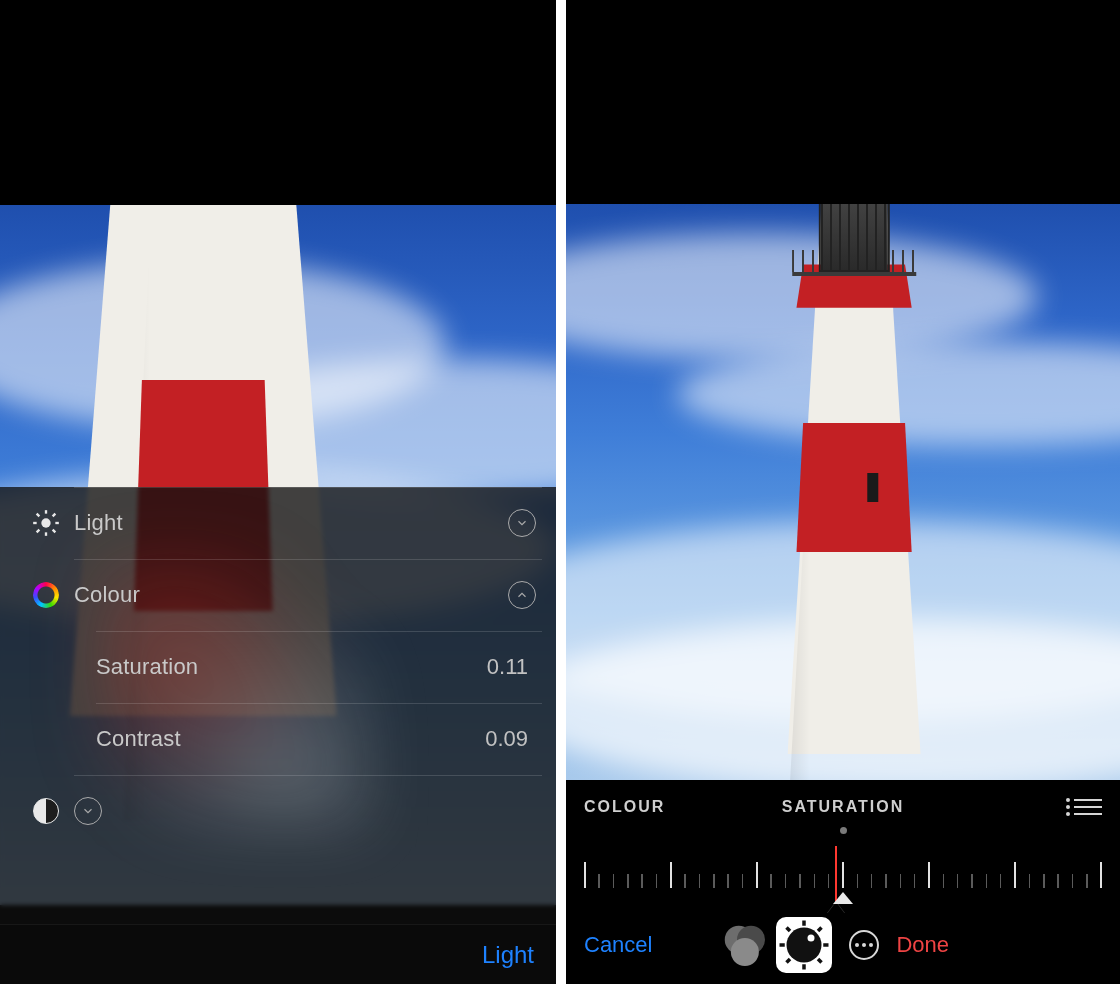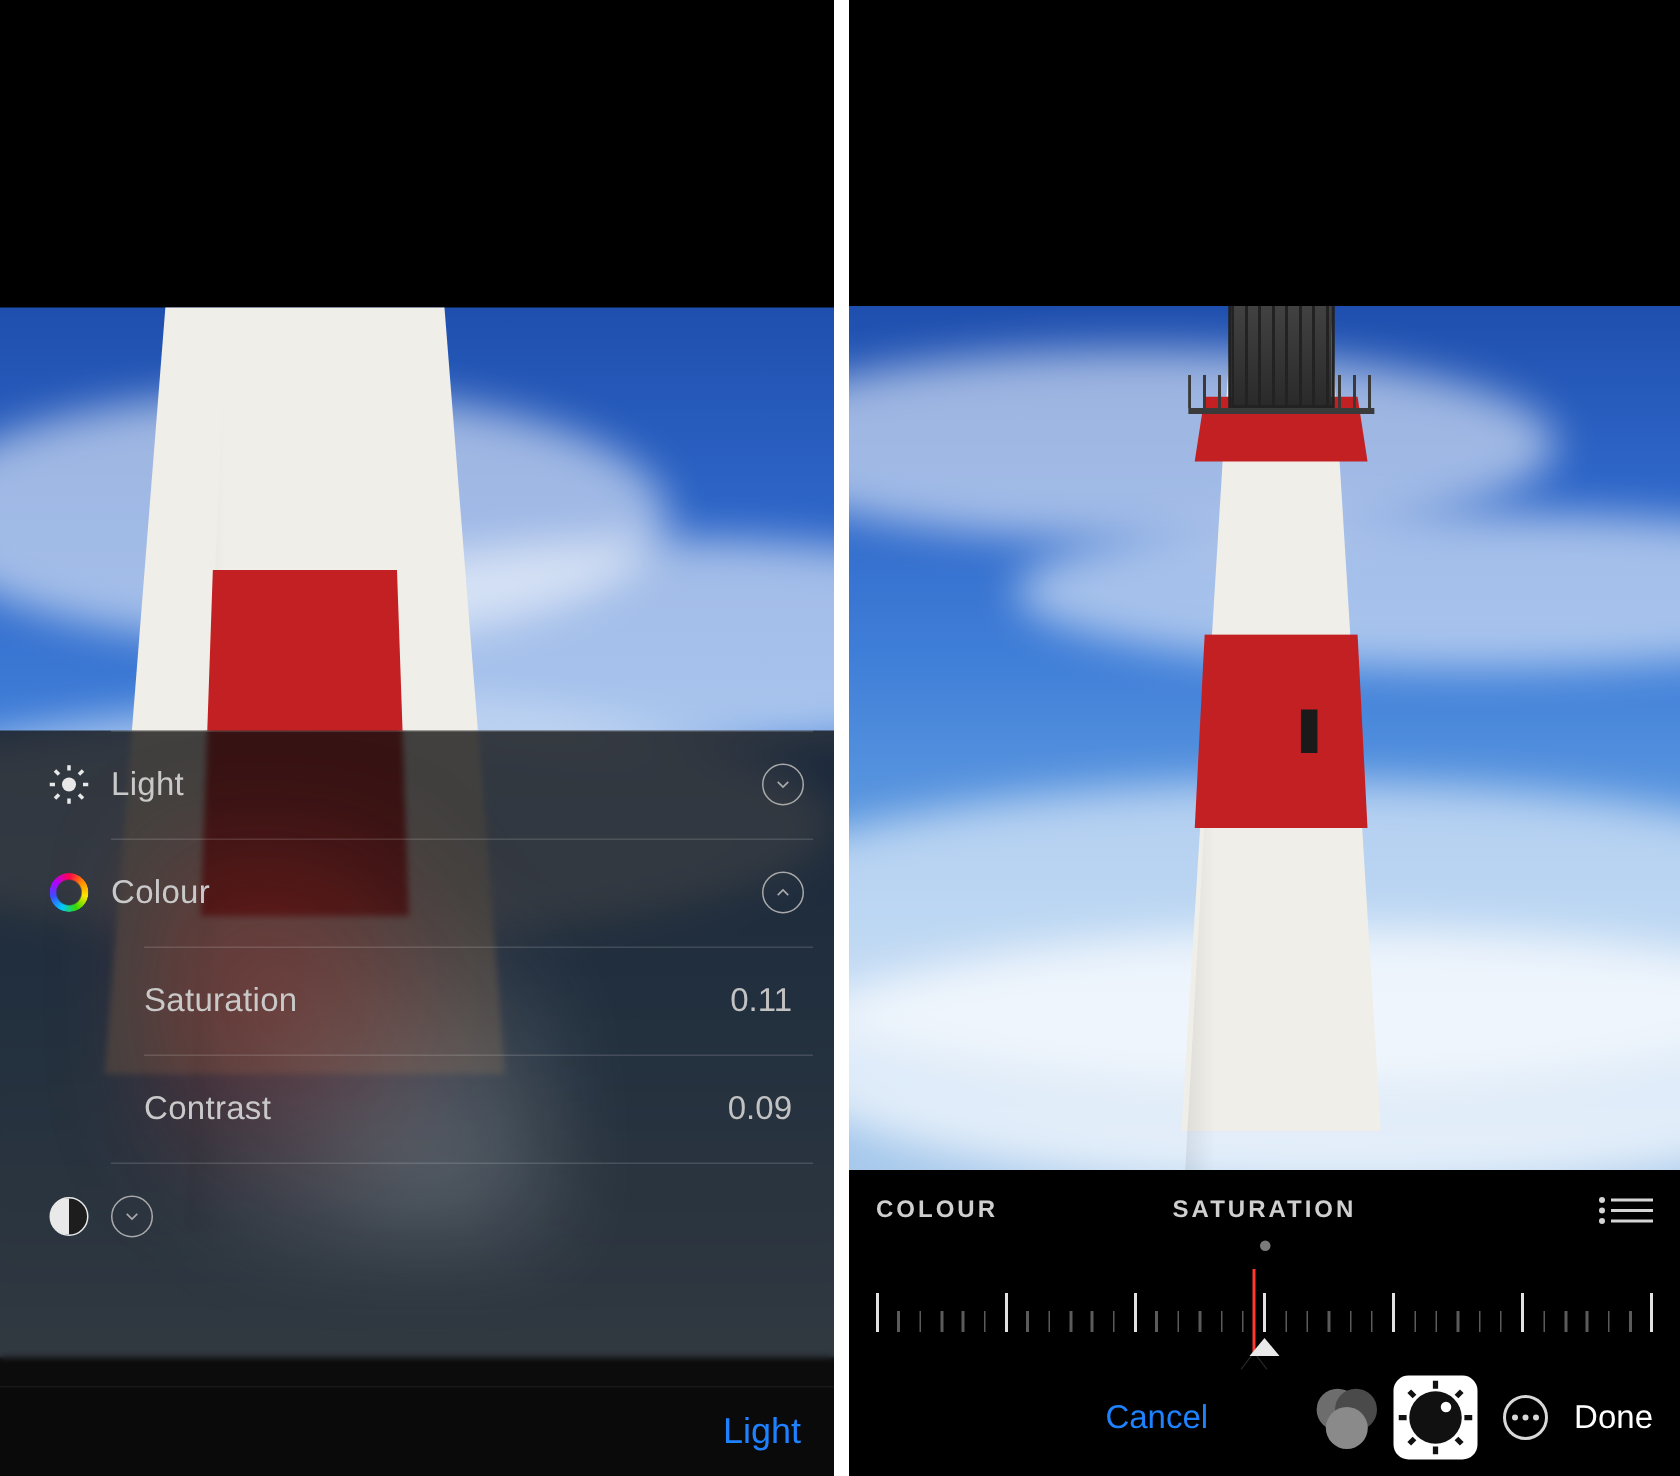--- a/index.html
+++ b/index.html
@@ -158,25 +158,25 @@
     border-left:9px solid transparent;border-right:9px solid transparent;border-bottom:12px solid #000;
     filter:drop-shadow(0 -1px 0 #333);
   }
   .pointer-tri{
     position:absolute;left:50%;transform:translateX(-50%);bottom:-2px;
     width:0;height:0;border-left:10px solid transparent;border-right:10px solid transparent;
     border-bottom:12px solid #e9e9e9;
   }
   .toolbar{
     margin-top:auto;height:78px;display:flex;align-items:center;
-    padding:0 18px; gap:4px; justify-content:flex-end;
+    padding:0 18px; gap:4px; justify-content:flex-start;
   }
   .toolbar .txtbtn{font-size:22px;font-weight:400;}
   .cancel{color:#1e82ff;}
-  .done{color:#ffffff;}
+  .done{color:#ef4444;}
   .tool-icn{width:56px;height:56px;display:flex;align-items:center;justify-content:center;border-radius:10px;}
   .tool-icn.active{background:#fff;}
   .more-icon{width:30px;height:30px;border:2px solid #d8d8d8;border-radius:50%;display:flex;align-items:center;justify-content:center;gap:3px;}
   .more-icon i{width:4px;height:4px;border-radius:50%;background:#d8d8d8;}
 </style>
 </head>
 <body>
 
 <div class="panel left">
   <div class="photo">

